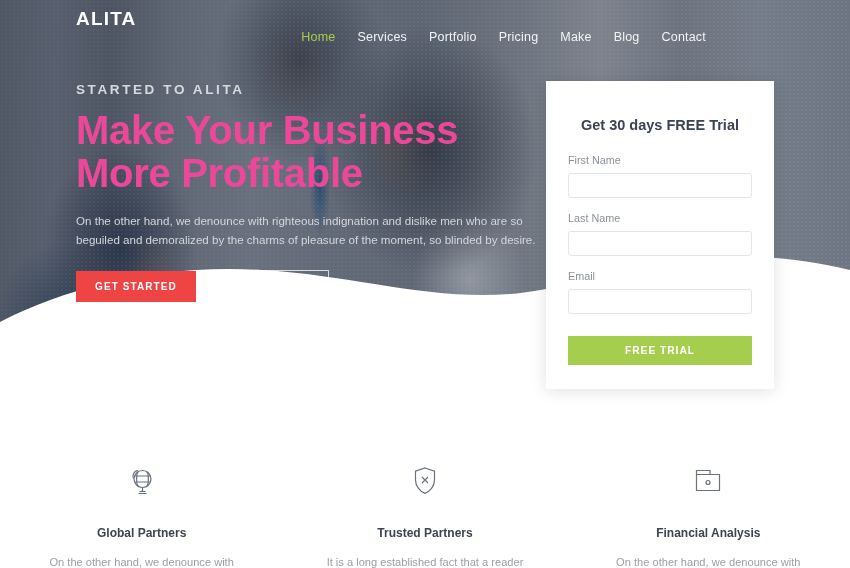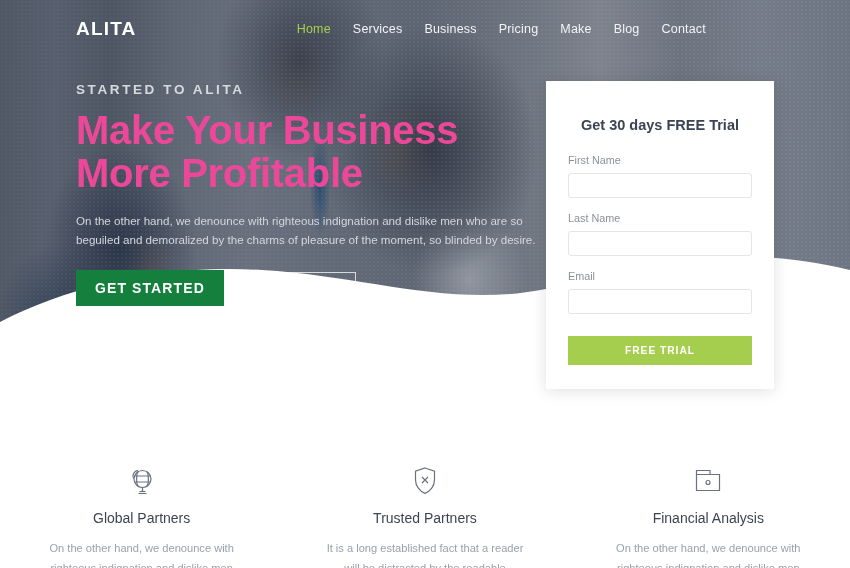--- a/index.html
+++ b/index.html
@@ -50,22 +50,22 @@
   .hero-tint {
     position: absolute; inset: 0;
     background: linear-gradient(100deg, rgba(46,54,68,.58) 0%, rgba(52,60,74,.42) 45%, rgba(70,78,92,.30) 100%);
   }
 
   
   .wave { position: absolute; left:0; bottom:0; width:850px; height:200px; }
 
   
   .nav {
-    position: absolute; left: 0; top: 0; width: 778px; height: 57px;
-    display: flex; align-items: center; z-index: 6;
+    position: absolute; left: 0; top: 8px; width: 778px; height: 57px;
+    display: flex; z-index: 6;
   }
   .logo {
     margin-left: 76px;
     color: #ffffff; font-size: 19px; font-weight: bold;
     letter-spacing: 1.2px;
   }
   .menu { margin-left: auto; margin-right: 72px; display: flex; align-items: center; gap: 22px; }
   .menu a {
     color: #f2f3f5; font-size: 12.5px; text-decoration: none; letter-spacing: .2px;
     white-space: nowrap;
@@ -82,22 +82,22 @@
     color: #ec4899; font-size: 40px; font-weight: bold;
     line-height: 43px; letter-spacing: -.3px; margin-bottom: 16px;
     max-width: 460px;
   }
   .sub {
     color: #d3d7dd; font-size: 11.6px; line-height: 19px;
     max-width: 462px; margin-bottom: 21px;
   }
   .btn-row { display: flex; align-items: center; gap: 14px; }
   .btn-primary {
-    background: #15803d; color: #fff; border: none;
-    font-size: 14px; font-weight: bold; letter-spacing: 1.1px;
+    background: #ef4444; color: #fff; border: none;
+    font-size: 10px; font-weight: bold; letter-spacing: 1.1px;
     padding: 10px 19px; cursor: pointer; font-family: inherit;
   }
   .btn-ghost {
     background: transparent; color: #fff; border: 1px solid rgba(255,255,255,.75);
     font-size: 10.5px; font-weight: bold; letter-spacing: 1.1px;
     padding: 9px 17px; cursor: pointer; font-family: inherit;
     display: inline-flex; align-items: center; gap: 7px;
   }
   .chev { font-size: 10px; }
 
@@ -128,21 +128,21 @@
   }
 
   
   .features {
     position: absolute; left: 0; top: 462px; width: 850px;
     display: flex; z-index: 3;
   }
   .feature { flex: 1; text-align: center; padding: 0 36px; }
   .feature .ico { height: 38px; display: flex; align-items: center; justify-content: center; }
   .feature h4 {
-    color: #3d4452; font-size: 14px; font-weight: normal; margin-top: 10px;
+    color: #3d4452; font-size: 12px; font-weight: bold; margin-top: 26px;
   }
   .feature p {
     color: #9aa0ab; font-size: 11.1px; line-height: 20px; margin-top: 12px;
   }
 </style>
 </head>
 <body>
 
 <div class="page">
 
@@ -154,21 +154,21 @@
     <svg class="wave" viewBox="0 0 850 200" preserveAspectRatio="none">
       <path d="M0,200 L0,92 C70,56 160,34 262,40 C380,47 470,86 580,50 C665,23 760,18 850,40 L850,200 Z" fill="#ffffff"></path>
     </svg>
   </div>
 
   <div class="nav">
     <div class="logo">ALITA</div>
     <nav class="menu">
       <a href="#" class="active">Home</a>
       <a href="#">Services</a>
-      <a href="#">Business</a>
+      <a href="#">Portfolio</a>
       <a href="#">Pricing</a>
       <a href="#">Make</a>
       <a href="#">Blog</a>
       <a href="#">Contact</a>
     </nav>
   </div>
 
   <div class="hero-content">
     <div class="eyebrow">STARTED TO ALITA</div>
     <div class="headline">Make Your Business More Profitable</div>

